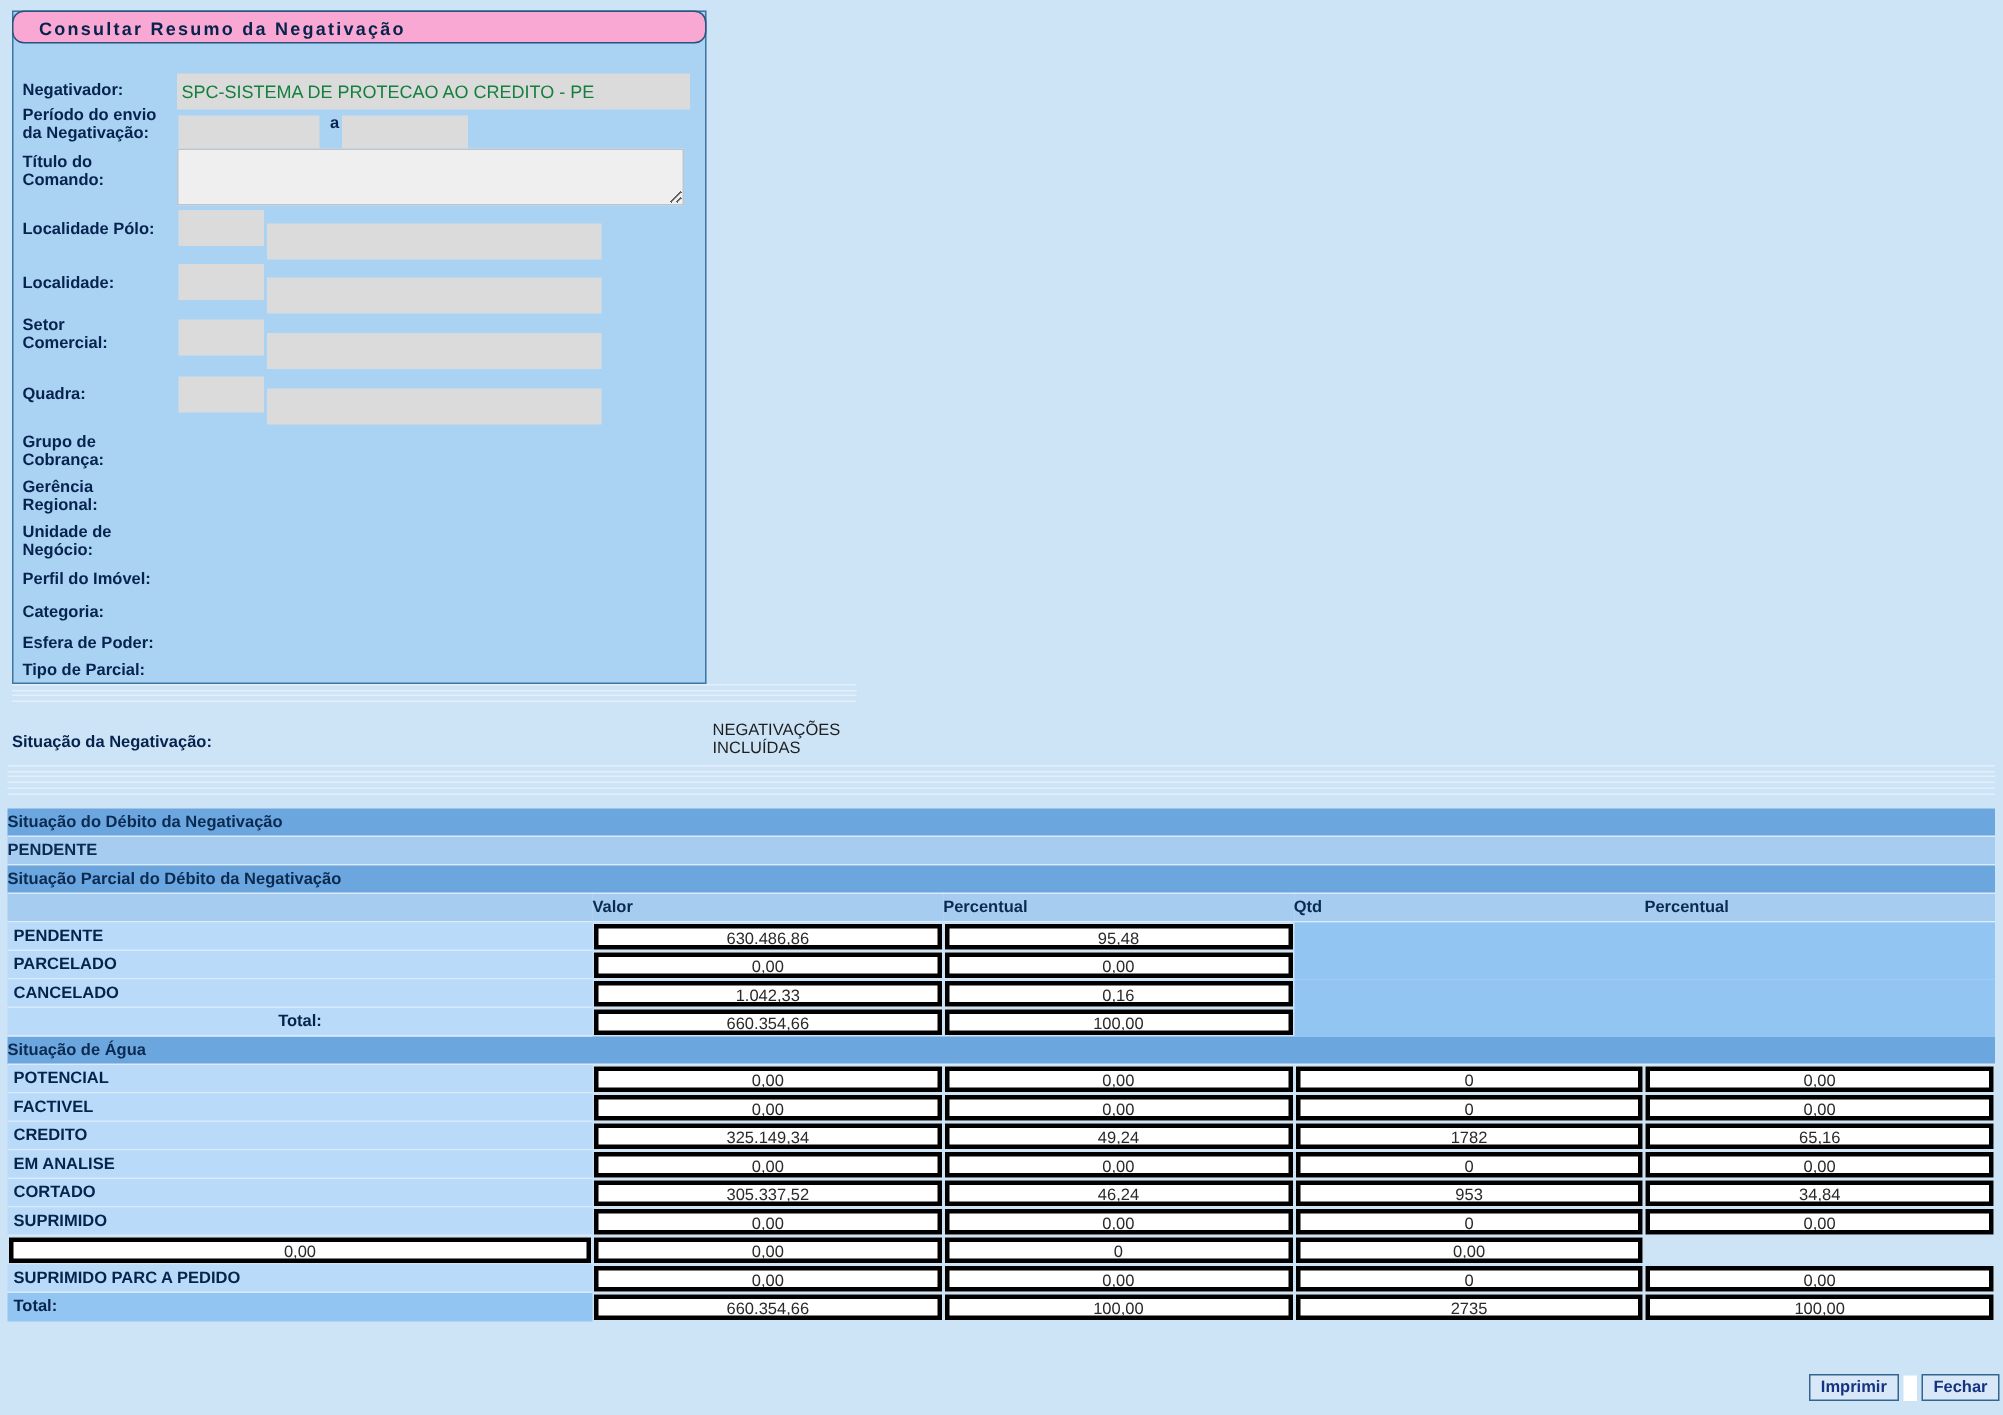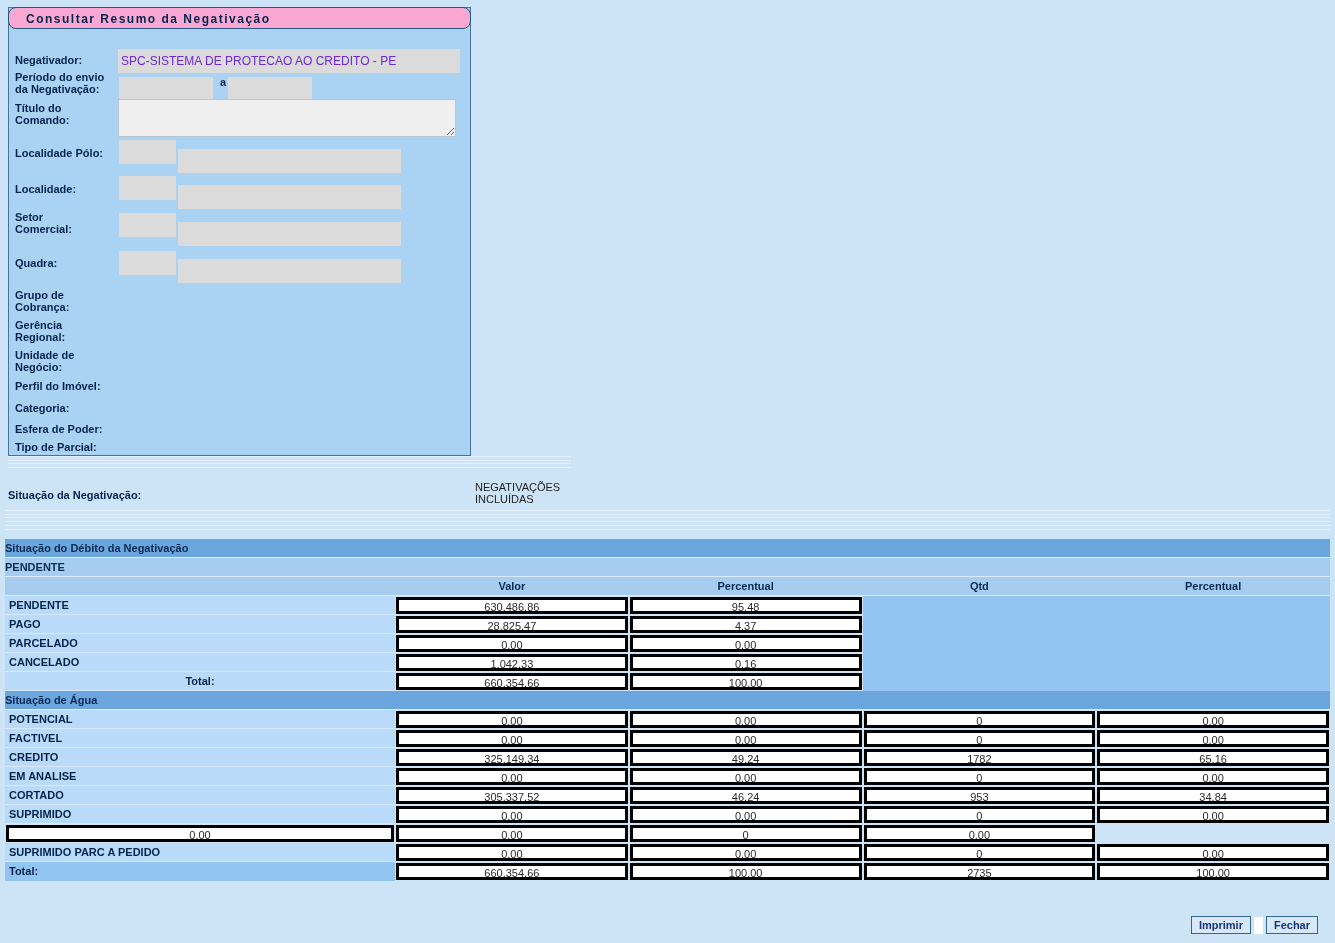--- a/index.html
+++ b/index.html
@@ -11,49 +11,49 @@
 
   
   .panel{position:absolute;left:8px;top:7px;width:461px;height:447px;
     background:#A9D2F3;border:1px solid #41749F}
   .panel-title{position:absolute;left:-1px;top:-1px;right:-1px;height:22px;line-height:22px;
     border:1px solid #26557E;border-radius:8px;box-sizing:border-box;
     font-weight:bold;font-size:12px;letter-spacing:1.5px;color:#05234B;padding-left:17px;
     background:#f9a8d4}
   .flbl{position:absolute;font-weight:bold;line-height:12px;color:#06234F}
   .gin{position:absolute;background:#DBDBDB;border:0;box-sizing:border-box;
-    font-family:inherit;font-size:12px;color:#6d28d9;padding:12px 3px}
+    font-family:inherit;font-size:12px;color:#15803d;padding:12px 3px}
   .tarea{position:absolute;background:#EFEFEF;border:1px solid #B9C6D2;box-sizing:border-box;
     font-family:inherit;font-size:11px;resize:both}
   .sep-a{position:absolute;font-weight:bold;text-align:center;color:#06234F}
 
   
   .sep{position:absolute;height:3px;border-top:1px solid #E3EFFB;border-bottom:1px solid #E3EFFB}
   .sit-label{position:absolute;left:8px;top:489px;font-weight:bold}
   .sit-value{position:absolute;left:475px;top:481px;width:105px;line-height:12px;color:#1E1E1E}
 
   
   .dtable{position:absolute;left:5px;top:539px;width:1325px}
   .hdr,.status{height:19px;line-height:18px;font-weight:bold;color:#0A2A52;
     border-bottom:1px solid #DCEBFA;box-sizing:border-box}
   .hdr{background:#6CA6DE}
   .status{background:#A6CDF0}
   .trow{display:grid;grid-template-columns:390px 1fr 1fr 1fr 1fr;height:19px}
-  .chead{background:#A6CDF0;text-align:center;font-weight:bold;line-height:18px;color:#0A2A52;
+  .chead{background:#A6CDF0;font-weight:bold;line-height:18px;color:#0A2A52;
     border-bottom:1px solid #DCEBFA;box-sizing:border-box}
   .lcell{background:#B9DAF8;font-weight:bold;color:#05234B;line-height:18px;padding-left:4px;
     border-bottom:1px solid #D8EAFB;box-sizing:border-box;white-space:nowrap;overflow:hidden}
   .lcell.center{text-align:center;padding-left:0}
   .lcell.dark{background:#92C5F1;border-bottom:0}
   .vcell{background:#FFFFFF;border:3px solid #000000;margin:1px;line-height:15px;text-align:center;
     color:#2A2A2A;box-sizing:border-box;overflow:hidden}
   .mcell{background:#92C5F1;grid-column:4/6}
 
   
-  .actions{position:absolute;top:916px;right:17px;display:flex;align-items:center}
+  .actions{position:absolute;top:916px;right:2px;display:flex;align-items:center}
   .btn{height:18px;padding:0 7px;background:#D9E8F8;border:1px solid #33658F;color:#16337F;
     font-weight:bold;font-size:11px;font-family:inherit;cursor:pointer;line-height:15px}
   .btn-gap{width:9px;height:17px;background:#FFFFFF;margin:0 3px}
 </style>
 </head>
 <body>
 
 <div class="panel">
   <div class="panel-title">Consultar Resumo da Negativação</div>
 
@@ -99,42 +99,37 @@
 <span class="sit-label">Situação da Negativação:</span>
 <span class="sit-value">NEGATIVAÇÕES INCLUÍDAS</span>
 
 <div class="sep" style="left:5px;top:510px;width:1325px"></div>
 <div class="sep" style="left:5px;top:517px;width:1325px"></div>
 <div class="sep" style="left:5px;top:525px;width:1325px"></div>
 
 <div class="dtable">
   <div class="hdr">Situação do Débito da Negativação</div>
   <div class="status">PENDENTE</div>
+  <div class="hdr">Situação Parcial do Débito da Negativação</div>
 
   <div class="trow">
     <div class="chead"></div>
     <div class="chead">Valor</div>
     <div class="chead">Percentual</div>
     <div class="chead">Qtd</div>
     <div class="chead">Percentual</div>
   </div>
 
   <div class="trow">
     <div class="lcell">PENDENTE</div>
     <div class="vcell">630.486,86</div>
     <div class="vcell">95,48</div>
     <div class="mcell"></div>
   </div>
   <div class="trow">
-    <div class="lcell">PAGO</div>
-    <div class="vcell">28.825,47</div>
-    <div class="vcell">4,37</div>
-    <div class="mcell"></div>
-  </div>
-  <div class="trow">
     <div class="lcell">PARCELADO</div>
     <div class="vcell">0,00</div>
     <div class="vcell">0,00</div>
     <div class="mcell"></div>
   </div>
   <div class="trow">
     <div class="lcell">CANCELADO</div>
     <div class="vcell">1.042,33</div>
     <div class="vcell">0,16</div>
     <div class="mcell"></div>

